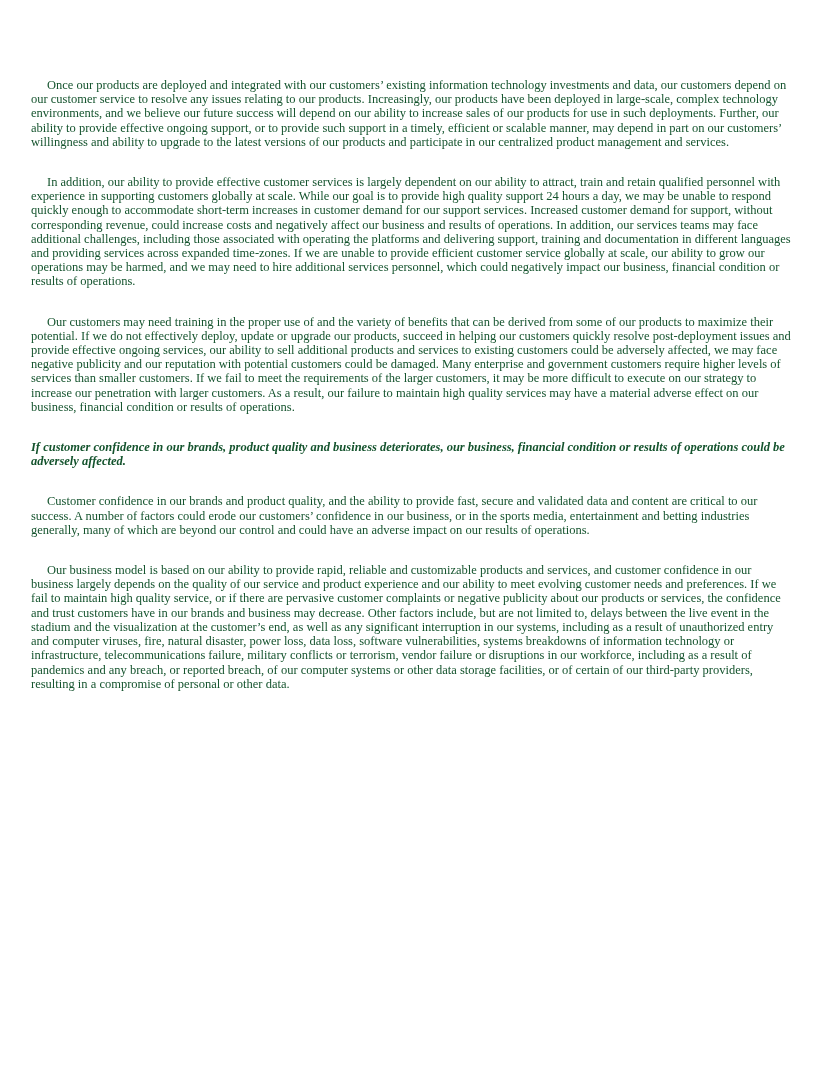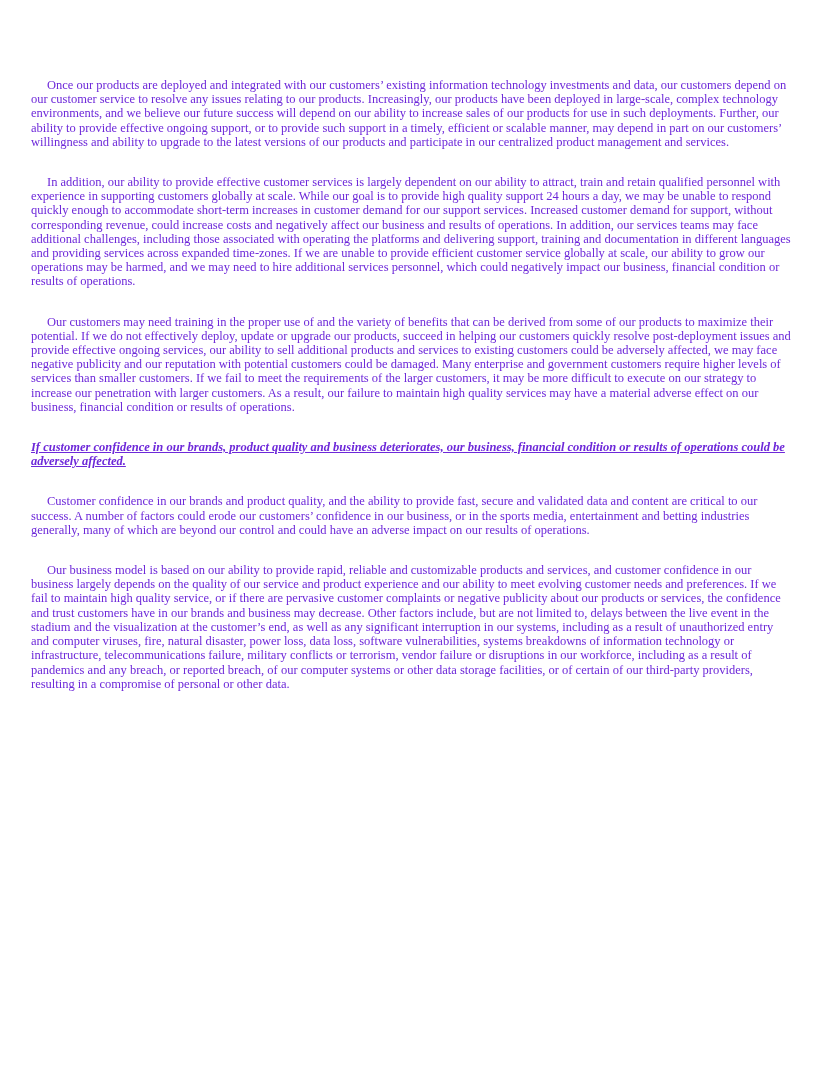--- a/index.html
+++ b/index.html
@@ -8,42 +8,41 @@
     background: #ffffff;
   }
   .page {
     position: relative;
     width: 824px;
     height: 1075px;
     background: #ffffff;
     font-family: "Liberation Serif", "DejaVu Serif", serif;
     font-size: 12.5px;
     line-height: 14.2px;
-    color: #6d28d9;
+    color: #14532d;
     overflow: hidden;
   }
   .content {
     position: absolute;
     top: 78px;
     left: 31px;
     right: 32px;
     text-align: left;
   }
   .content p.body-para {
     margin: 0 0 26px 0;
     text-indent: 16px;
   }
   .content h2.risk-heading {
     font-size: 12.5px;
     line-height: 14.2px;
     font-weight: bold;
     font-style: italic;
     margin: 0 0 26px 0;
     text-indent: 0;
-    text-decoration: underline;
   }
   .page-number {
     position: absolute;
     top: 976px;
     left: 0;
     width: 100%;
     text-align: center;
     font-size: 12.5px;
     line-height: 14.2px;
   }

